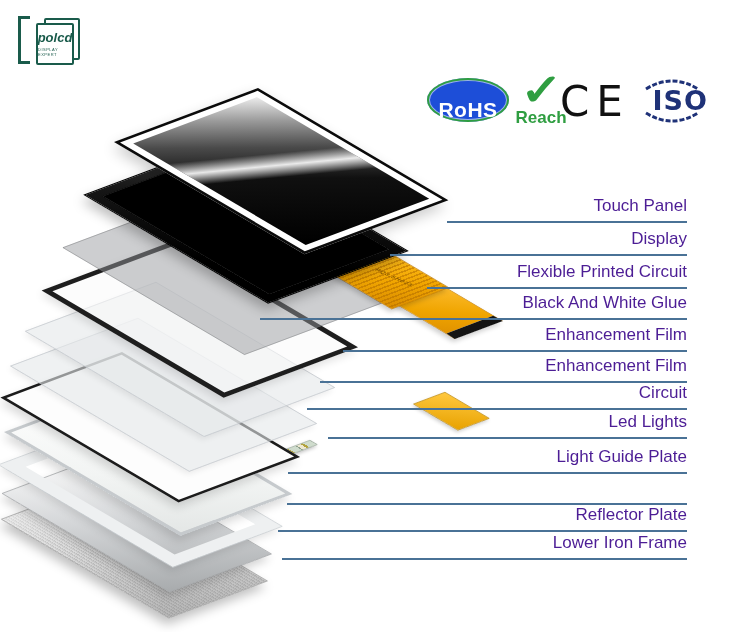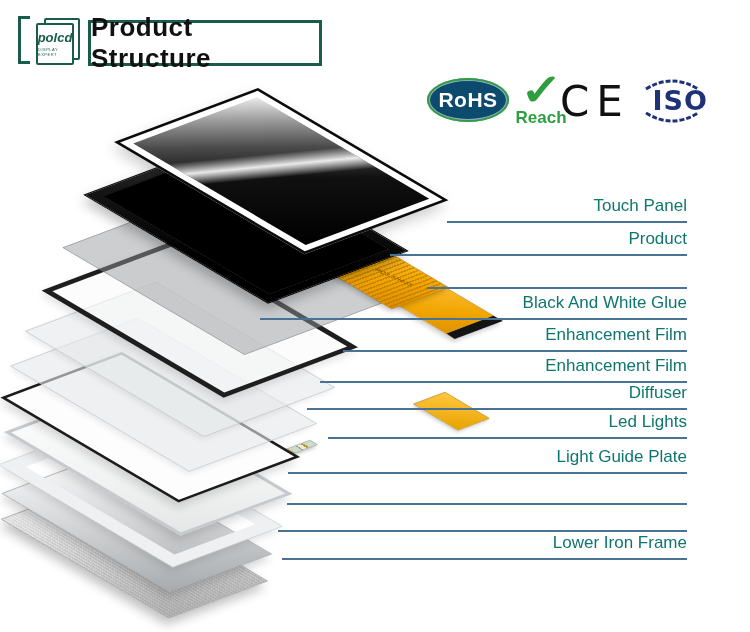--- a/index.html
+++ b/index.html
@@ -19,21 +19,21 @@
   .logo-text { font-style:italic; font-weight:bold; font-size:13px; color:#1a5b4b;
     letter-spacing:0; line-height:14px; }
   .logo-sub { font-size:4px; color:#1a5b4b; letter-spacing:.5px; margin-top:2px; }
 
   .title-box { position:absolute; left:88px; top:20px; width:234px; height:46px;
     border:3px solid #1a5b4b; background:#fff; display:flex; align-items:center; justify-content:center; }
   .title-text { font-size:26px; font-weight:bold; color:#111; letter-spacing:.5px; }
 
   
   .rohs { position:absolute; left:427px; top:78px; width:82px; height:44px;
-    background:#0c4a6e; border-radius:50%; display:flex; align-items:center; justify-content:center;
+    background:#1d4ed8; border-radius:50%; display:flex; align-items:flex-end; justify-content:center;
     box-shadow: inset 0 0 0 2px #2f9e41, inset 0 0 0 3px rgba(255,255,255,.55); }
   .rohs span { color:#fff; font-size:21px; font-weight:bold; letter-spacing:.5px; }
   .reach { position:absolute; left:511px; top:70px; width:60px; height:62px; text-align:center; }
   .reach .check { font-size:44px; line-height:40px; color:#2f9e41; font-weight:bold;
     transform:scaleX(1.15); display:inline-block; }
   .reach .word { font-size:17px; font-weight:bold; color:#2f9e41; margin-top:-2px; }
   .ce { position:absolute; left:560px; top:80px; width:75px; height:44px;
     font-size:42px; font-weight:normal; color:#111; letter-spacing:7px;
     font-family:"DejaVu Sans", sans-serif; line-height:44px; }
   .iso { position:absolute; left:636px; top:76px; width:72px; height:50px; text-align:right; }
@@ -83,40 +83,37 @@
     border:1px solid #c27c00; border-right:16px solid #141414;
     box-shadow:4px 6px 8px rgba(0,0,0,.2); }
   .led-strip { background:repeating-linear-gradient(180deg,
       #cfdccd 0 11px, #b2a23e 11px 15px, #efe9d2 15px 21px, #8fa08c 21px 23px);
     border:1px solid #9aa89a; box-shadow:3px 4px 6px rgba(0,0,0,.25); }
   .led-tail { background:linear-gradient(135deg,#ffc83f,#e8a200);
     border:1px solid #bd8500; box-shadow:3px 4px 6px rgba(0,0,0,.2); }
 
   
   .lead { position:absolute; height:2px; background:#4a7296; }
-  .lbl { position:absolute; right:63px; font-size:17px; color:#0f766e;
+  .lbl { position:absolute; right:63px; font-size:17px; color:#4c1d95;
     white-space:nowrap; text-align:right; }
 </style>
 </head>
 <body>
 
 <div id="app">
 
   <div class="logo-wrap">
     <div class="bracket-left"></div>
     <div class="page-back"></div>
     <div class="page-front">
       <span class="logo-text">polcd</span>
       <span class="logo-sub">DISPLAY EXPERT</span>
     </div>
   </div>
 
-  <div class="title-box">
-    <span class="title-text">Product Structure</span>
-  </div>
 
   <div class="rohs">
     <span>RoHS</span>
   </div>
   <div class="reach">
     <div class="check">✓</div>
     <div class="word">Reach</div>
   </div>
   <div class="ce">CE</div>
   <div class="iso">
@@ -156,22 +153,24 @@
   <div class="lead" style="left:343px;top:350px;width:344px;"></div>
   <div class="lead" style="left:320px;top:381px;width:367px;"></div>
   <div class="lead" style="left:307px;top:408px;width:380px;"></div>
   <div class="lead" style="left:328px;top:437px;width:359px;"></div>
   <div class="lead" style="left:288px;top:472px;width:399px;"></div>
   <div class="lead" style="left:287px;top:503px;width:400px;"></div>
   <div class="lead" style="left:278px;top:530px;width:409px;"></div>
   <div class="lead" style="left:282px;top:558px;width:405px;"></div>
 
   <div class="lbl" style="top:196px;">Touch Panel</div>
-  <div class="lbl" style="top:229px;">Product</div>
+  <div class="lbl" style="top:229px;">Display</div>
+  <div class="lbl" style="top:262px;">Flexible Printed Circuit</div>
   <div class="lbl" style="top:293px;">Black And White Glue</div>
   <div class="lbl" style="top:325px;">Enhancement Film</div>
   <div class="lbl" style="top:356px;">Enhancement Film</div>
-  <div class="lbl" style="top:383px;">Diffuser</div>
+  <div class="lbl" style="top:383px;">Circuit</div>
   <div class="lbl" style="top:412px;">Led Lights</div>
   <div class="lbl" style="top:447px;">Light Guide Plate</div>
+  <div class="lbl" style="top:505px;">Reflector Plate</div>
   <div class="lbl" style="top:533px;">Lower Iron Frame</div>
 
 </div>
 
 </body></html>

